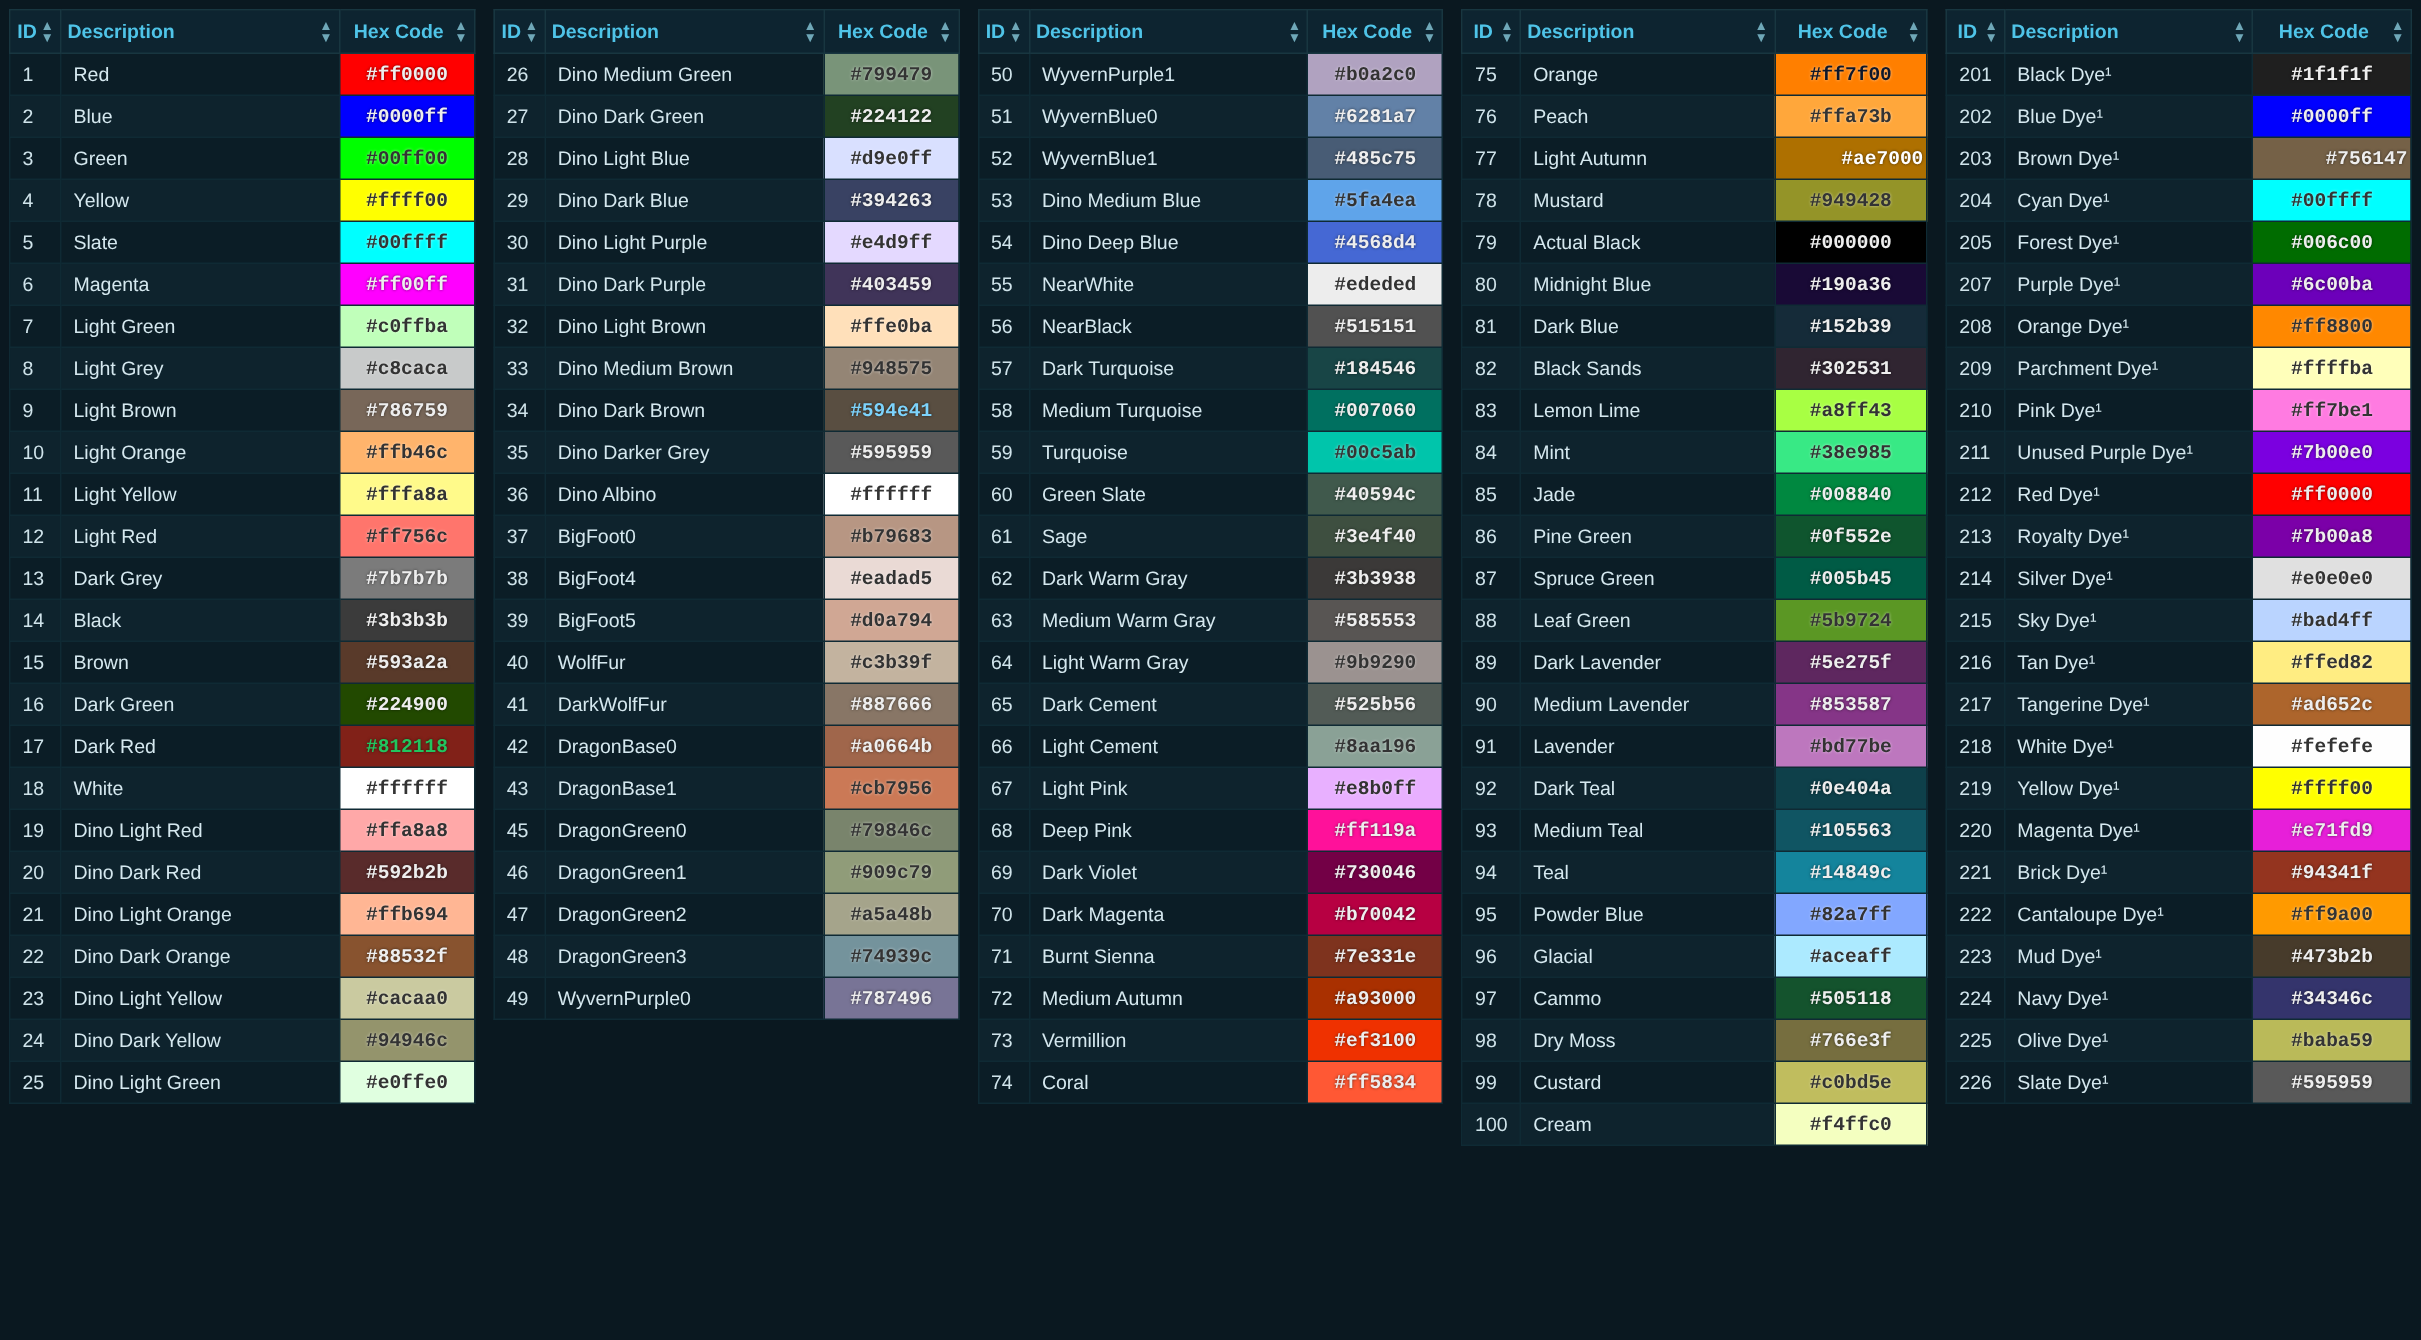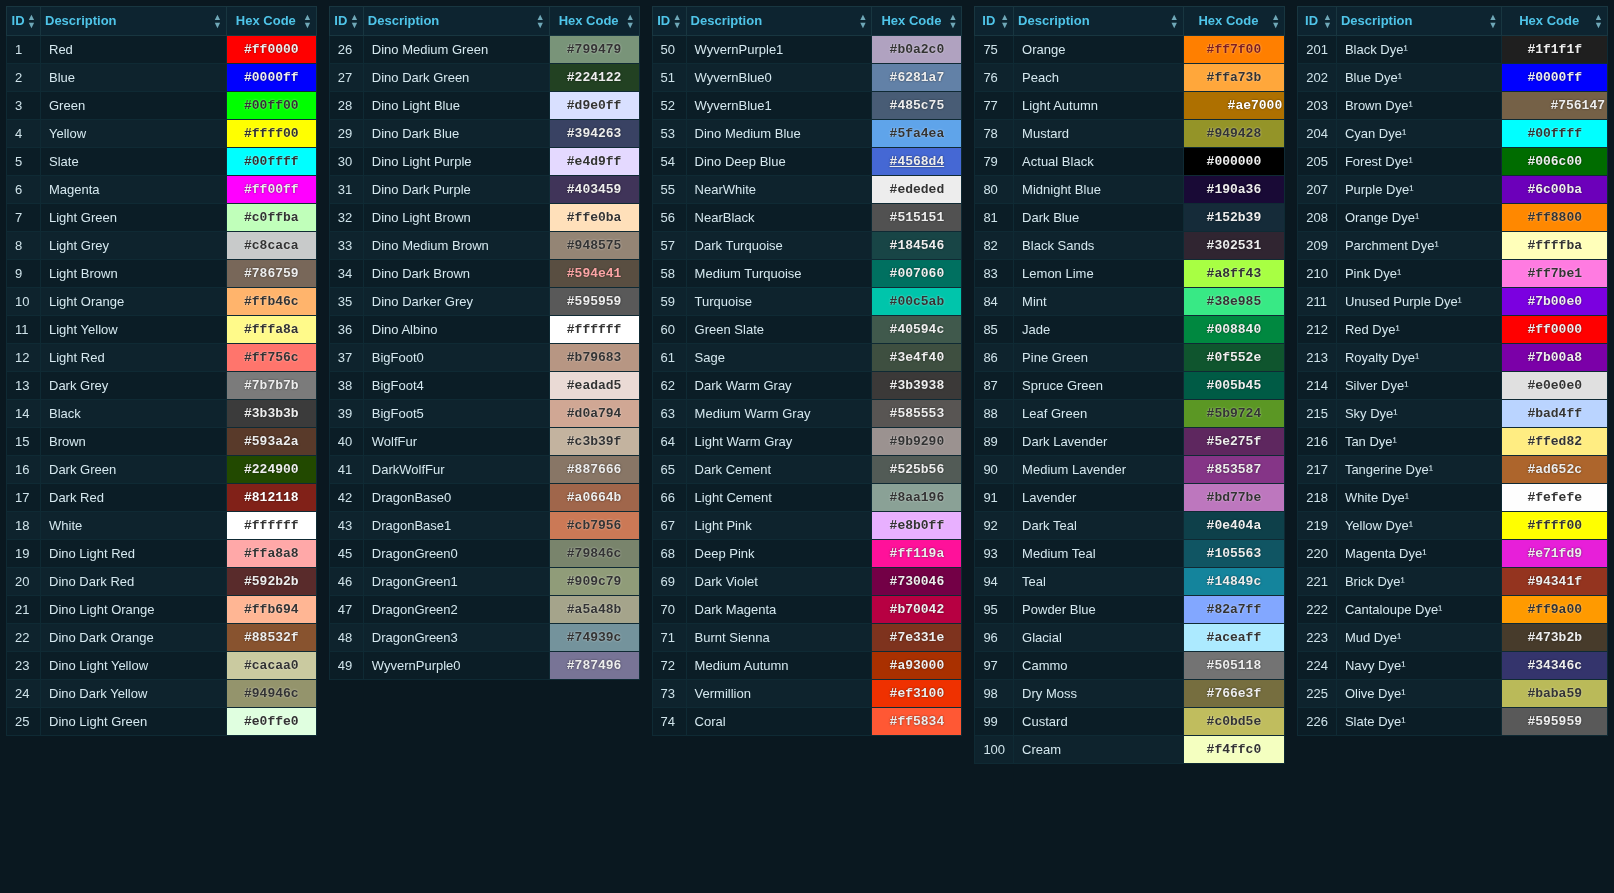--- a/index.html
+++ b/index.html
@@ -147,21 +147,21 @@
           <td class="hex-cell" style="background: rgb(89, 58, 42); color: rgb(238, 238, 238); text-shadow: rgba(0, 0, 0, 0.6) 0px 0px 2px;">#593a2a</td>
         </tr>
         <tr>
           <td class="id-cell">16</td>
           <td class="desc-cell">Dark Green</td>
           <td class="hex-cell" style="background: rgb(34, 73, 0); color: rgb(238, 238, 238); text-shadow: rgba(0, 0, 0, 0.6) 0px 0px 2px;">#224900</td>
         </tr>
         <tr>
           <td class="id-cell">17</td>
           <td class="desc-cell">Dark Red</td>
-          <td class="hex-cell" style="background: rgb(129, 33, 24); color: #ffffff; text-shadow: rgba(0, 0, 0, 0.6) 0px 0px 2px; margin-left: 48px;">#812118</td>
+          <td class="hex-cell" style="background: rgb(129, 33, 24); color: #22c55e; text-shadow: rgba(0, 0, 0, 0.6) 0px 0px 2px; margin-left: 48px;">#812118</td>
         </tr>
         <tr>
           <td class="id-cell">18</td>
           <td class="desc-cell">White</td>
           <td class="hex-cell" style="background: rgb(255, 255, 255); color: rgb(51, 51, 51); text-shadow: rgba(255, 255, 255, 0.6) 0px 0px 2px;">#ffffff</td>
         </tr>
         <tr>
           <td class="id-cell">19</td>
           <td class="desc-cell">Dino Light Red</td>
           <td class="hex-cell" style="background: rgb(255, 168, 168); color: rgb(51, 51, 51); text-shadow: rgba(255, 255, 255, 0.6) 0px 0px 2px;">#ffa8a8</td>
@@ -245,21 +245,21 @@
           <td class="hex-cell" style="background: rgb(255, 224, 186); color: rgb(51, 51, 51); text-shadow: rgba(255, 255, 255, 0.6) 0px 0px 2px;">#ffe0ba</td>
         </tr>
         <tr>
           <td class="id-cell">33</td>
           <td class="desc-cell">Dino Medium Brown</td>
           <td class="hex-cell" style="background: rgb(148, 133, 117); color: rgb(51, 51, 51); text-shadow: rgba(255, 255, 255, 0.6) 0px 0px 2px;">#948575</td>
         </tr>
         <tr>
           <td class="id-cell">34</td>
           <td class="desc-cell">Dino Dark Brown</td>
-          <td class="hex-cell" style="background: rgb(89, 78, 65); color: #fca5a5; text-shadow: rgba(0, 0, 0, 0.6) 0px 0px 2px;">#594e41</td>
+          <td class="hex-cell" style="background: rgb(89, 78, 65); color: #7dd3fc; text-shadow: rgba(0, 0, 0, 0.6) 0px 0px 2px;">#594e41</td>
         </tr>
         <tr>
           <td class="id-cell">35</td>
           <td class="desc-cell">Dino Darker Grey</td>
           <td class="hex-cell" style="background: rgb(89, 89, 89); color: rgb(238, 238, 238); text-shadow: rgba(0, 0, 0, 0.6) 0px 0px 2px;">#595959</td>
         </tr>
         <tr>
           <td class="id-cell">36</td>
           <td class="desc-cell">Dino Albino</td>
           <td class="hex-cell" style="background: rgb(255, 255, 255); color: rgb(51, 51, 51); text-shadow: rgba(255, 255, 255, 0.6) 0px 0px 2px;">#ffffff</td>
@@ -353,21 +353,21 @@
           <td class="hex-cell" style="background: rgb(72, 92, 117); color: rgb(238, 238, 238); text-shadow: rgba(0, 0, 0, 0.6) 0px 0px 2px;">#485c75</td>
         </tr>
         <tr>
           <td class="id-cell">53</td>
           <td class="desc-cell">Dino Medium Blue</td>
           <td class="hex-cell" style="background: rgb(95, 164, 234); color: rgb(51, 51, 51); text-shadow: rgba(255, 255, 255, 0.6) 0px 0px 2px;">#5fa4ea</td>
         </tr>
         <tr>
           <td class="id-cell">54</td>
           <td class="desc-cell">Dino Deep Blue</td>
-          <td class="hex-cell" style="background: rgb(69, 104, 212); color: rgb(238, 238, 238); text-shadow: rgba(0, 0, 0, 0.6) 0px 0px 2px; text-decoration: underline;">#4568d4</td>
+          <td class="hex-cell" style="background: rgb(69, 104, 212); color: rgb(238, 238, 238); text-shadow: rgba(0, 0, 0, 0.6) 0px 0px 2px;">#4568d4</td>
         </tr>
         <tr>
           <td class="id-cell">55</td>
           <td class="desc-cell">NearWhite</td>
           <td class="hex-cell" style="background: rgb(237, 237, 237); color: rgb(51, 51, 51); text-shadow: rgba(255, 255, 255, 0.6) 0px 0px 2px;">#ededed</td>
         </tr>
         <tr>
           <td class="id-cell">56</td>
           <td class="desc-cell">NearBlack</td>
           <td class="hex-cell" style="background: rgb(81, 81, 81); color: rgb(238, 238, 238); text-shadow: rgba(0, 0, 0, 0.6) 0px 0px 2px;">#515151</td>
@@ -471,21 +471,21 @@
         <tr>
           <th class="id-col"><span>ID</span><span class="sort-arrows">▲<br>▼</span></th>
           <th><span>Description</span><span class="sort-arrows">▲<br>▼</span></th>
           <th class="hex-col"><span>Hex Code</span><span class="sort-arrows">▲<br>▼</span></th>
         </tr>
       </thead>
       <tbody>
         <tr>
           <td class="id-cell">75</td>
           <td class="desc-cell">Orange</td>
-          <td class="hex-cell" style="background: rgb(255, 127, 0); color: #7f1d1d; text-shadow: rgba(255, 255, 255, 0.6) 0px 0px 2px;">#ff7f00</td>
+          <td class="hex-cell" style="background: rgb(255, 127, 0); color: #0f172a; text-shadow: rgba(255, 255, 255, 0.6) 0px 0px 2px;">#ff7f00</td>
         </tr>
         <tr>
           <td class="id-cell">76</td>
           <td class="desc-cell">Peach</td>
           <td class="hex-cell" style="background: rgb(255, 167, 59); color: rgb(51, 51, 51); text-shadow: rgba(255, 255, 255, 0.6) 0px 0px 2px;">#ffa73b</td>
         </tr>
         <tr>
           <td class="id-cell">77</td>
           <td class="desc-cell">Light Autumn</td>
           <td class="hex-cell" style="background: rgb(174, 112, 0); color: #ffffff; text-shadow: rgba(0, 0, 0, 0.6) 0px 0px 2px; padding-left: 44px;">#ae7000</td>
@@ -581,21 +581,21 @@
           <td class="hex-cell" style="background: rgb(130, 167, 255); color: rgb(51, 51, 51); text-shadow: rgba(255, 255, 255, 0.6) 0px 0px 2px;">#82a7ff</td>
         </tr>
         <tr>
           <td class="id-cell">96</td>
           <td class="desc-cell">Glacial</td>
           <td class="hex-cell" style="background: rgb(172, 234, 255); color: rgb(51, 51, 51); text-shadow: rgba(255, 255, 255, 0.6) 0px 0px 2px;">#aceaff</td>
         </tr>
         <tr>
           <td class="id-cell">97</td>
           <td class="desc-cell">Cammo</td>
-          <td class="hex-cell" style="background: #737373; color: rgb(238, 238, 238); text-shadow: rgba(0, 0, 0, 0.6) 0px 0px 2px;">#505118</td>
+          <td class="hex-cell" style="background: #14532d; color: rgb(238, 238, 238); text-shadow: rgba(0, 0, 0, 0.6) 0px 0px 2px;">#505118</td>
         </tr>
         <tr>
           <td class="id-cell">98</td>
           <td class="desc-cell">Dry Moss</td>
           <td class="hex-cell" style="background: rgb(118, 110, 63); color: rgb(238, 238, 238); text-shadow: rgba(0, 0, 0, 0.6) 0px 0px 2px;">#766e3f</td>
         </tr>
         <tr>
           <td class="id-cell">99</td>
           <td class="desc-cell">Custard</td>
           <td class="hex-cell" style="background: rgb(192, 189, 94); color: rgb(51, 51, 51); text-shadow: rgba(255, 255, 255, 0.6) 0px 0px 2px;">#c0bd5e</td>

